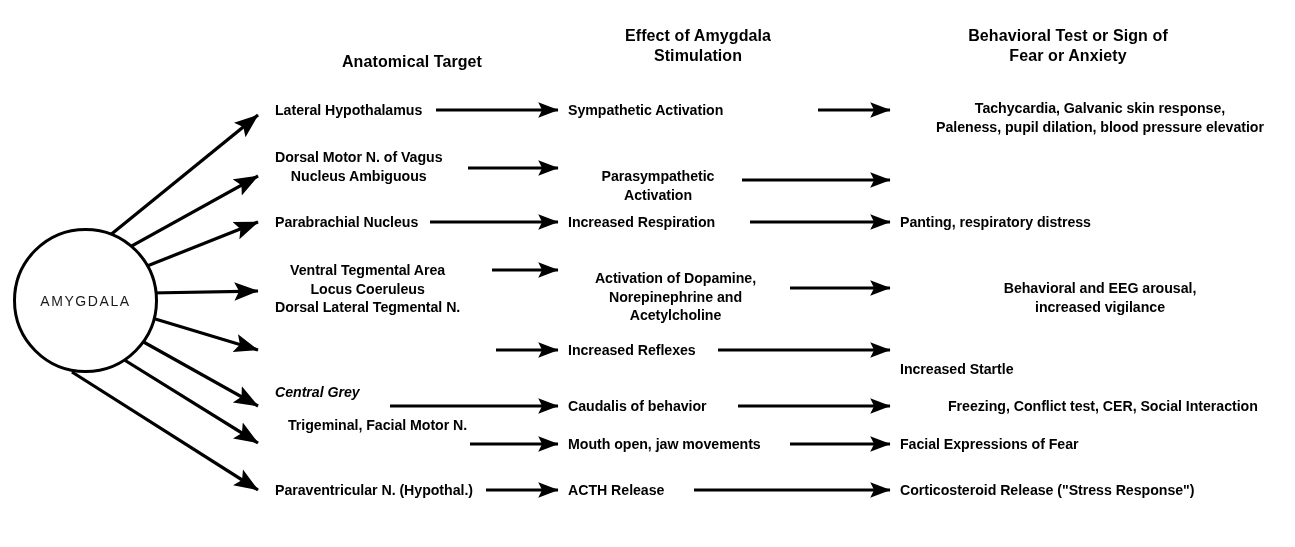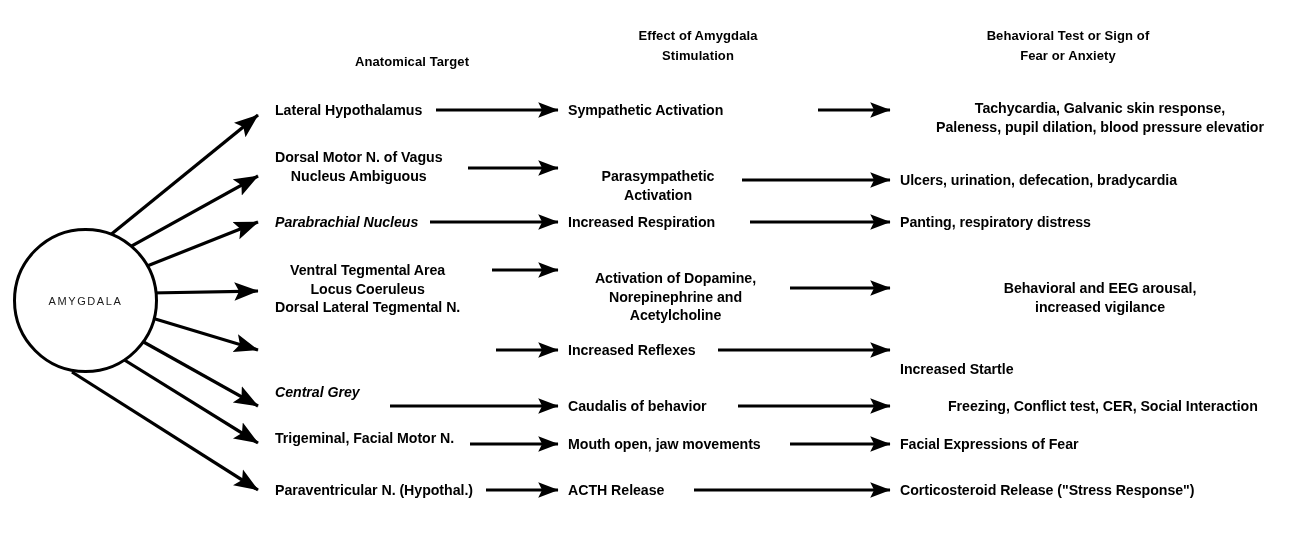--- a/index.html
+++ b/index.html
@@ -8,21 +8,21 @@
     font-family:"Liberation Sans","DejaVu Sans",sans-serif;
     color:#000000;
     -webkit-font-smoothing:antialiased;
   }
   #stage{position:absolute;left:0;top:0;width:1295px;height:547px;}
 
   
   .col-header{
     position:absolute;
     font-weight:bold;
-    font-size:13px;
+    font-size:16px;
     line-height:20px;
     text-align:center;
     letter-spacing:.1px;
     white-space:pre-line;
   }
   #hdr-anatomical{left:272px;top:52px;width:280px;}
   #hdr-effect{left:552px;top:26px;width:292px;}
   #hdr-behavioral{left:868px;top:26px;width:400px;}
 
   
@@ -30,21 +30,21 @@
 
   
   #amygdala-node{
     position:absolute;left:13px;top:228px;width:145px;height:145px;
     border:3px solid #000;border-radius:50%;
     background:#fff;
     display:flex;align-items:center;justify-content:center;
     box-sizing:border-box;
   }
   #amygdala-label{
-    font-size:11px;letter-spacing:1.6px;font-weight:400;
+    font-size:14px;letter-spacing:1.6px;font-weight:400;
     color:#1a1a1a;white-space:nowrap;
   }
 
   
   .cell{
     position:absolute;
     font-size:14.2px;
     line-height:18.5px;
     font-weight:600;
     white-space:pre-line;
@@ -119,43 +119,42 @@
 
   <div class="cell left c1" style="top:101px;">Lateral Hypothalamus</div>
   <div class="cell left c2" style="top:101px;">Sympathetic Activation</div>
   <div class="cell left c3" style="top:99px;width:400px;">Tachycardia, Galvanic skin response,
   Paleness, pupil dilation, blood pressure elevatior</div>
 
   <div class="cell left c1" style="top:148px;">Dorsal Motor N. of Vagus
 Nucleus Ambiguous</div>
   <div class="cell center" style="top:159px;left:568px;width:180px;">Parasympathetic
 Activation</div>
-  <div class="cell left c3" style="top:171px;">Ulcers, urination, defecation, bradycardia</div>
 
-  <div class="cell left c1" style="top:213px;font-style:italic;">Parabrachial Nucleus</div>
+  <div class="cell left c1" style="top:213px;">Parabrachial Nucleus</div>
   <div class="cell left c2" style="top:213px;">Increased Respiration</div>
   <div class="cell left c3" style="top:213px;">Panting, respiratory distress</div>
 
   <div class="cell left c1" style="top:261px;">Ventral Tegmental Area
 Locus Coeruleus
 Dorsal Lateral Tegmental N.</div>
   <div class="cell center" style="top:261px;left:568px;width:215px;">Activation of Dopamine,
 Norepinephrine and
 Acetylcholine</div>
   <div class="cell left c3" style="top:279px;width:400px;">Behavioral and EEG arousal,
   increased vigilance</div>
 
   <div class="cell left c2" style="top:341px;">Increased Reflexes</div>
   <div class="cell left c3" style="top:360px;">Increased Startle</div>
 
   <div class="cell left c1" style="top:383px;font-style:italic;">Central Grey</div>
   <div class="cell left c2" style="top:397px;">Caudalis of behavior</div>
   <div class="cell left c3" style="top:397px;margin-left:48px;">Freezing, Conflict test, CER, Social Interaction</div>
 
-  <div class="cell left c1" style="top:429px;">Trigeminal, Facial Motor N.</div>
+  <div class="cell left c1" style="top:416px;margin-left:13px;">Trigeminal, Facial Motor N.</div>
   <div class="cell left c2" style="top:435px;">Mouth open, jaw movements</div>
   <div class="cell left c3" style="top:435px;">Facial Expressions of Fear</div>
 
   <div class="cell left c1" style="top:481px;">Paraventricular N. (Hypothal.)</div>
   <div class="cell left c2" style="top:481px;">ACTH Release</div>
   <div class="cell left c3" style="top:481px;">Corticosteroid Release ("Stress Response")</div>
 
 </div>
 
 </body></html>

